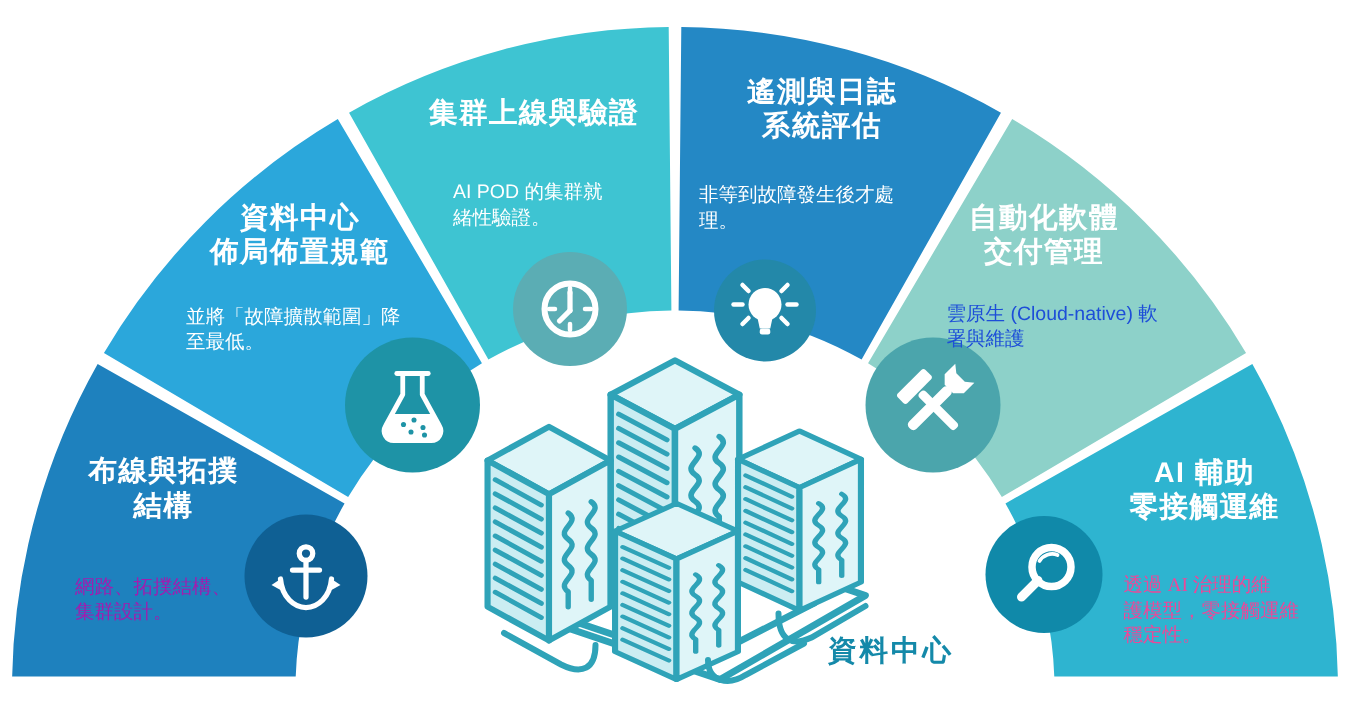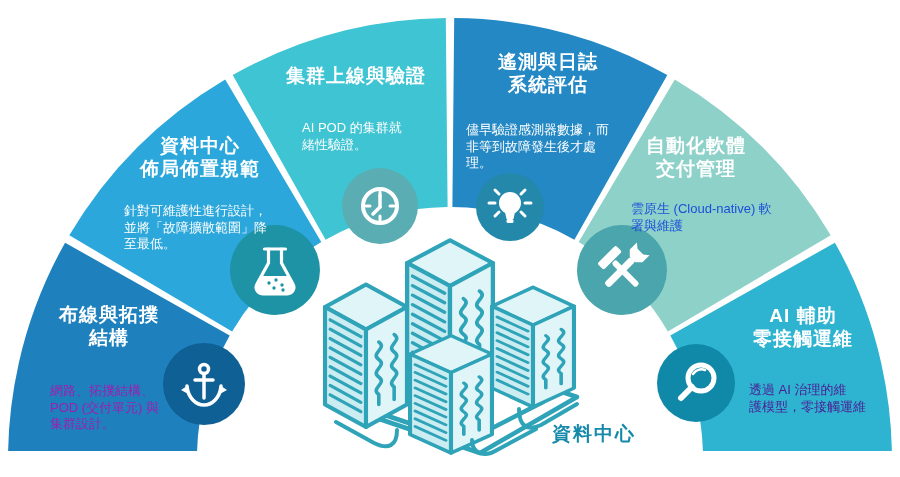--- a/index.html
+++ b/index.html
@@ -173,66 +173,64 @@
       <line x1="-4" y1="4" x2="-15" y2="15" stroke-width="6" stroke-linecap="round"></line>
     </g>
   </svg>
 
   <div class="seg-title" style="left: 29px; top: 303px; width: 160px; color: rgb(255, 255, 255);">
     <div>布線與拓撲</div>
     <div>結構</div>
   </div>
   <div class="seg-desc" style="left: 50px; top: 363px; width: 120px; color: #a21caf;">
     <div>網路、拓撲結構、</div>
-    <div>POD (交付單元) 與</div>
     <div>集群設計。</div>
   </div>
 
   <div class="seg-title" style="left: 120px; top: 134px; width: 160px; color: rgb(255, 255, 255);">
     <div>資料中心</div>
     <div>佈局佈置規範</div>
   </div>
   <div class="seg-desc" style="left: 124px; top: 183px; width: 160px; color: rgb(255, 255, 255);">
-    <div>針對可維護性進行設計，</div>
     <div>並將「故障擴散範圍」降</div>
     <div>至最低。</div>
   </div>
 
   <div class="seg-title" style="left: 276px; top: 64px; width: 160px; color: rgb(255, 255, 255);">
     <div>集群上線與驗證</div>
     <div></div>
   </div>
   <div class="seg-desc" style="left: 302px; top: 100px; width: 130px; color: rgb(255, 255, 255);">
     <div>AI POD 的集群就</div>
     <div>緒性驗證。</div>
   </div>
 
   <div class="seg-title" style="left: 448px; top: 50px; width: 160px; color: rgb(255, 255, 255); padding-left: 20px;">
     <div>遙測與日誌</div>
     <div>系統評估</div>
   </div>
   <div class="seg-desc" style="left: 466px; top: 102px; width: 160px; color: rgb(255, 255, 255);">
-    <div>儘早驗證感測器數據，而</div>
     <div>非等到故障發生後才處</div>
     <div>理。</div>
   </div>
 
   <div class="seg-title" style="left: 616px; top: 134px; width: 160px; color: rgb(255, 255, 255);">
     <div>自動化軟體</div>
     <div>交付管理</div>
   </div>
   <div class="seg-desc" style="left: 631px; top: 181px; width: 170px; color: #1d4ed8;">
     <div>雲原生 (Cloud-native) 軟</div>
     <div>署與維護</div>
   </div>
 
   <div class="seg-title" style="left: 723px; top: 304px; width: 160px; color: rgb(255, 255, 255);">
     <div>AI 輔助</div>
     <div>零接觸運維</div>
   </div>
-  <div class="seg-desc" style="left: 749px; top: 362px; width: 120px; color: #4c1d95;">
+  <div class="seg-desc" style="left: 749px; top: 362px; width: 120px; color: #ec4899; font-family: Liberation Serif, serif;">
     <div>透過 AI 治理的維</div>
     <div>護模型，零接觸運維</div>
+    <div>穩定性。</div>
   </div>
 
   <div class="center-label" style="color: rgb(20, 137, 169);">資料中心</div>
 
 </div>
 
 </body></html>

